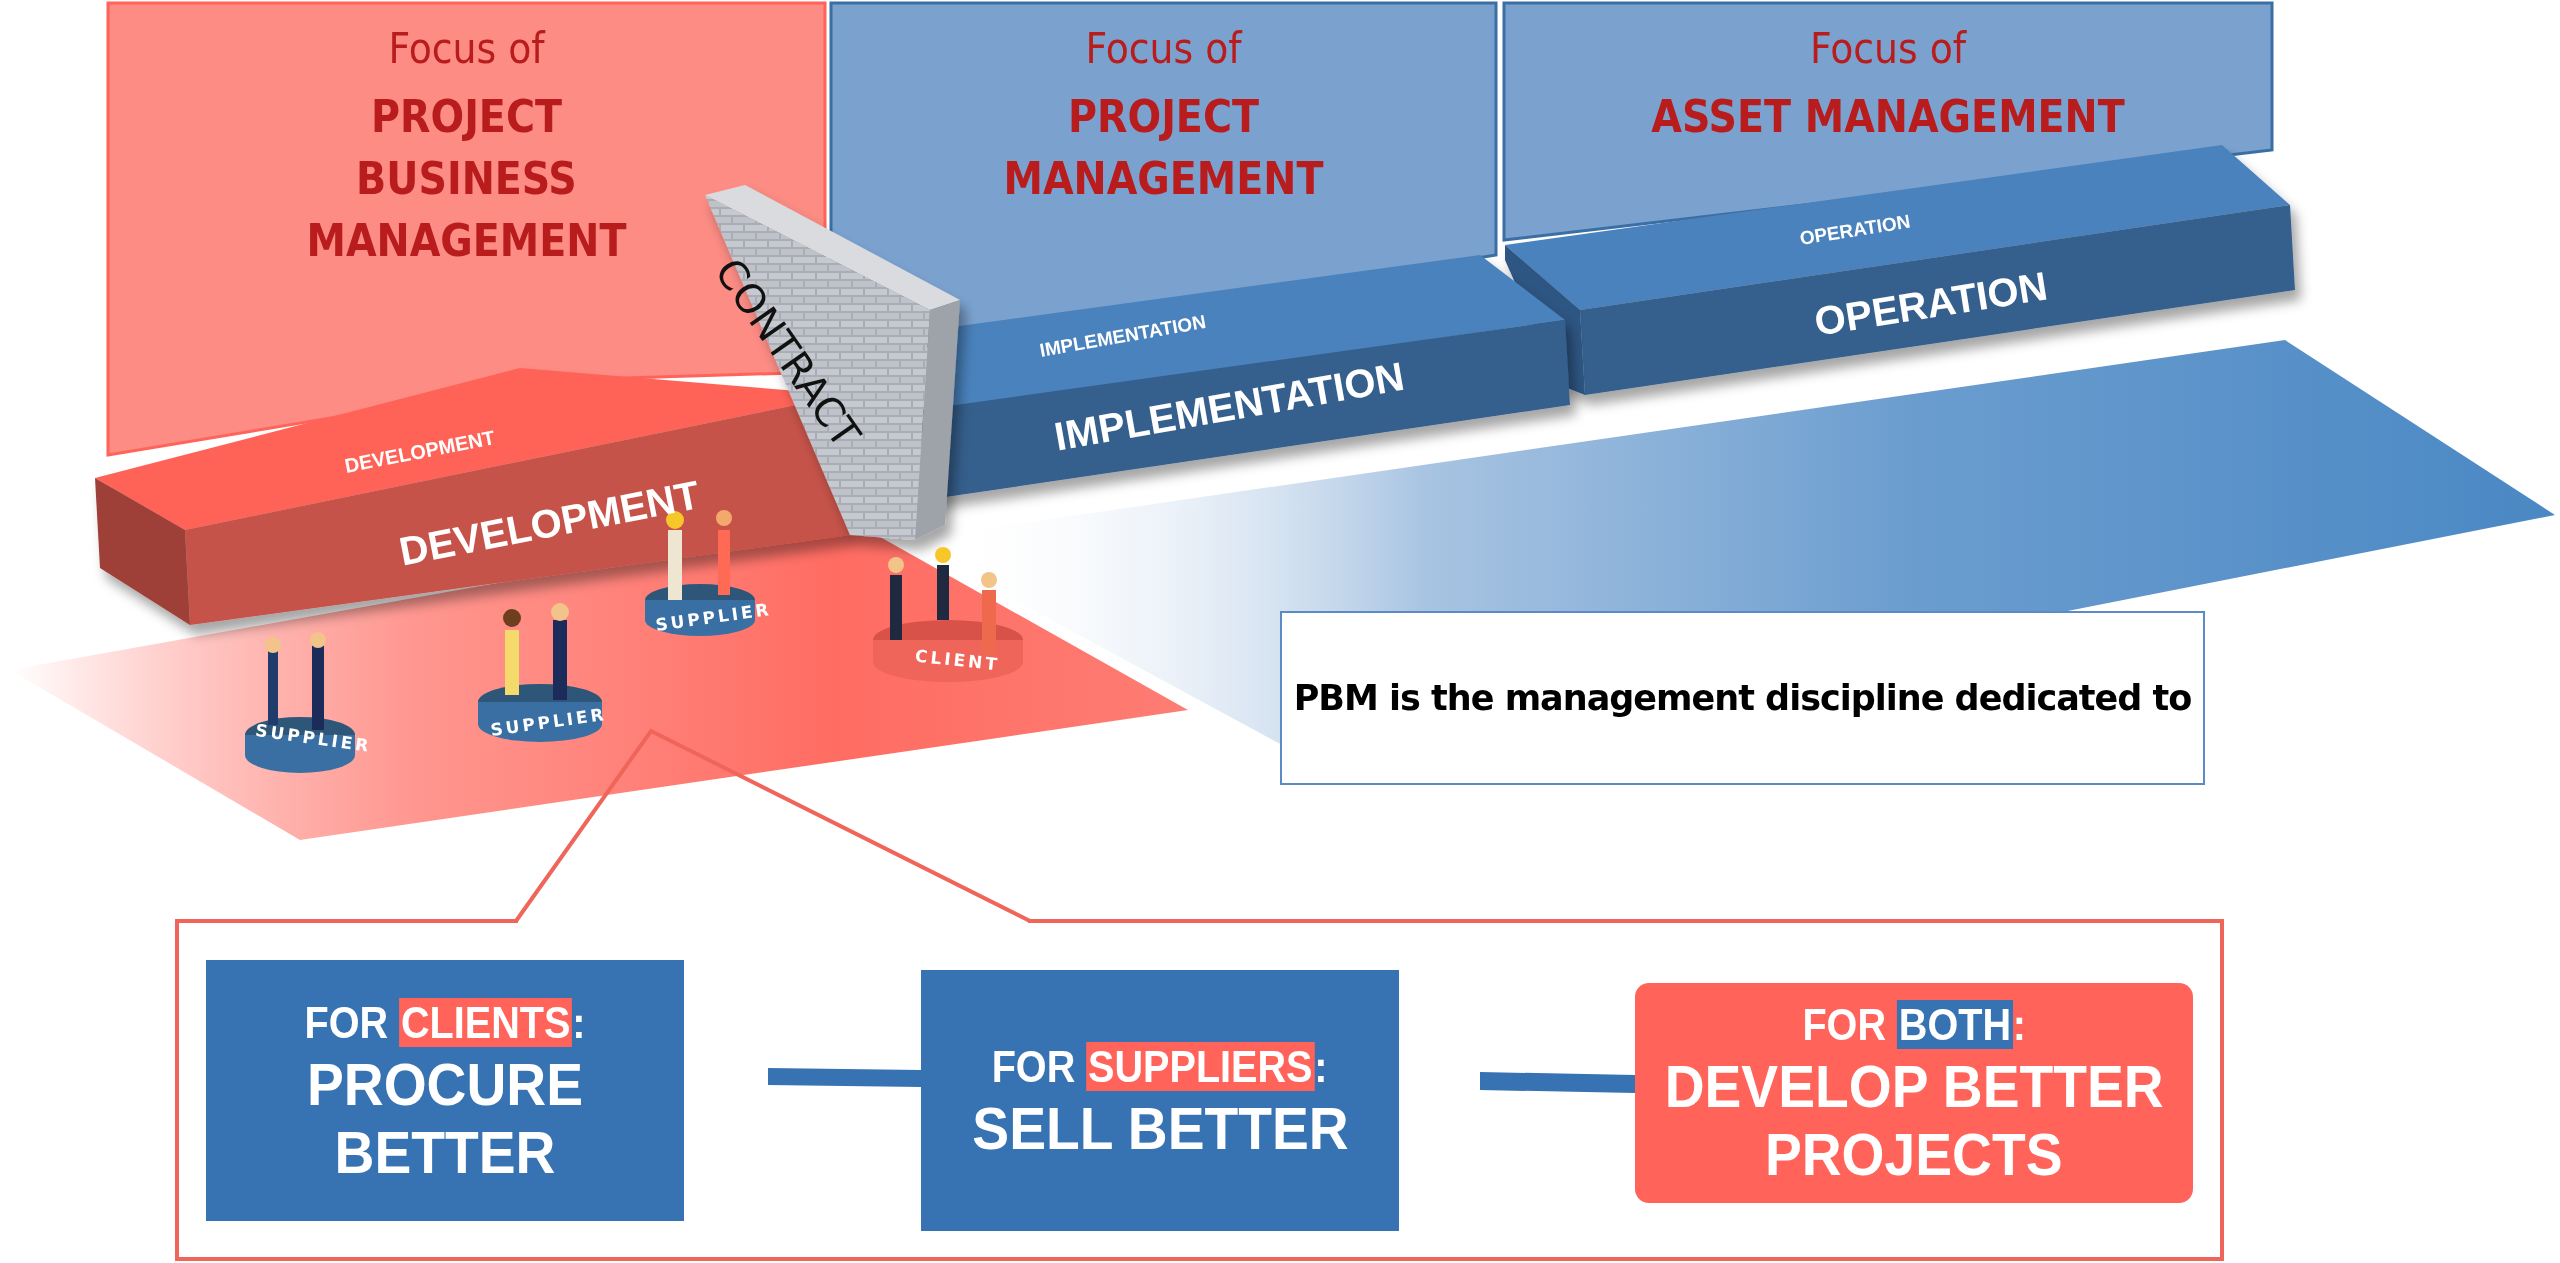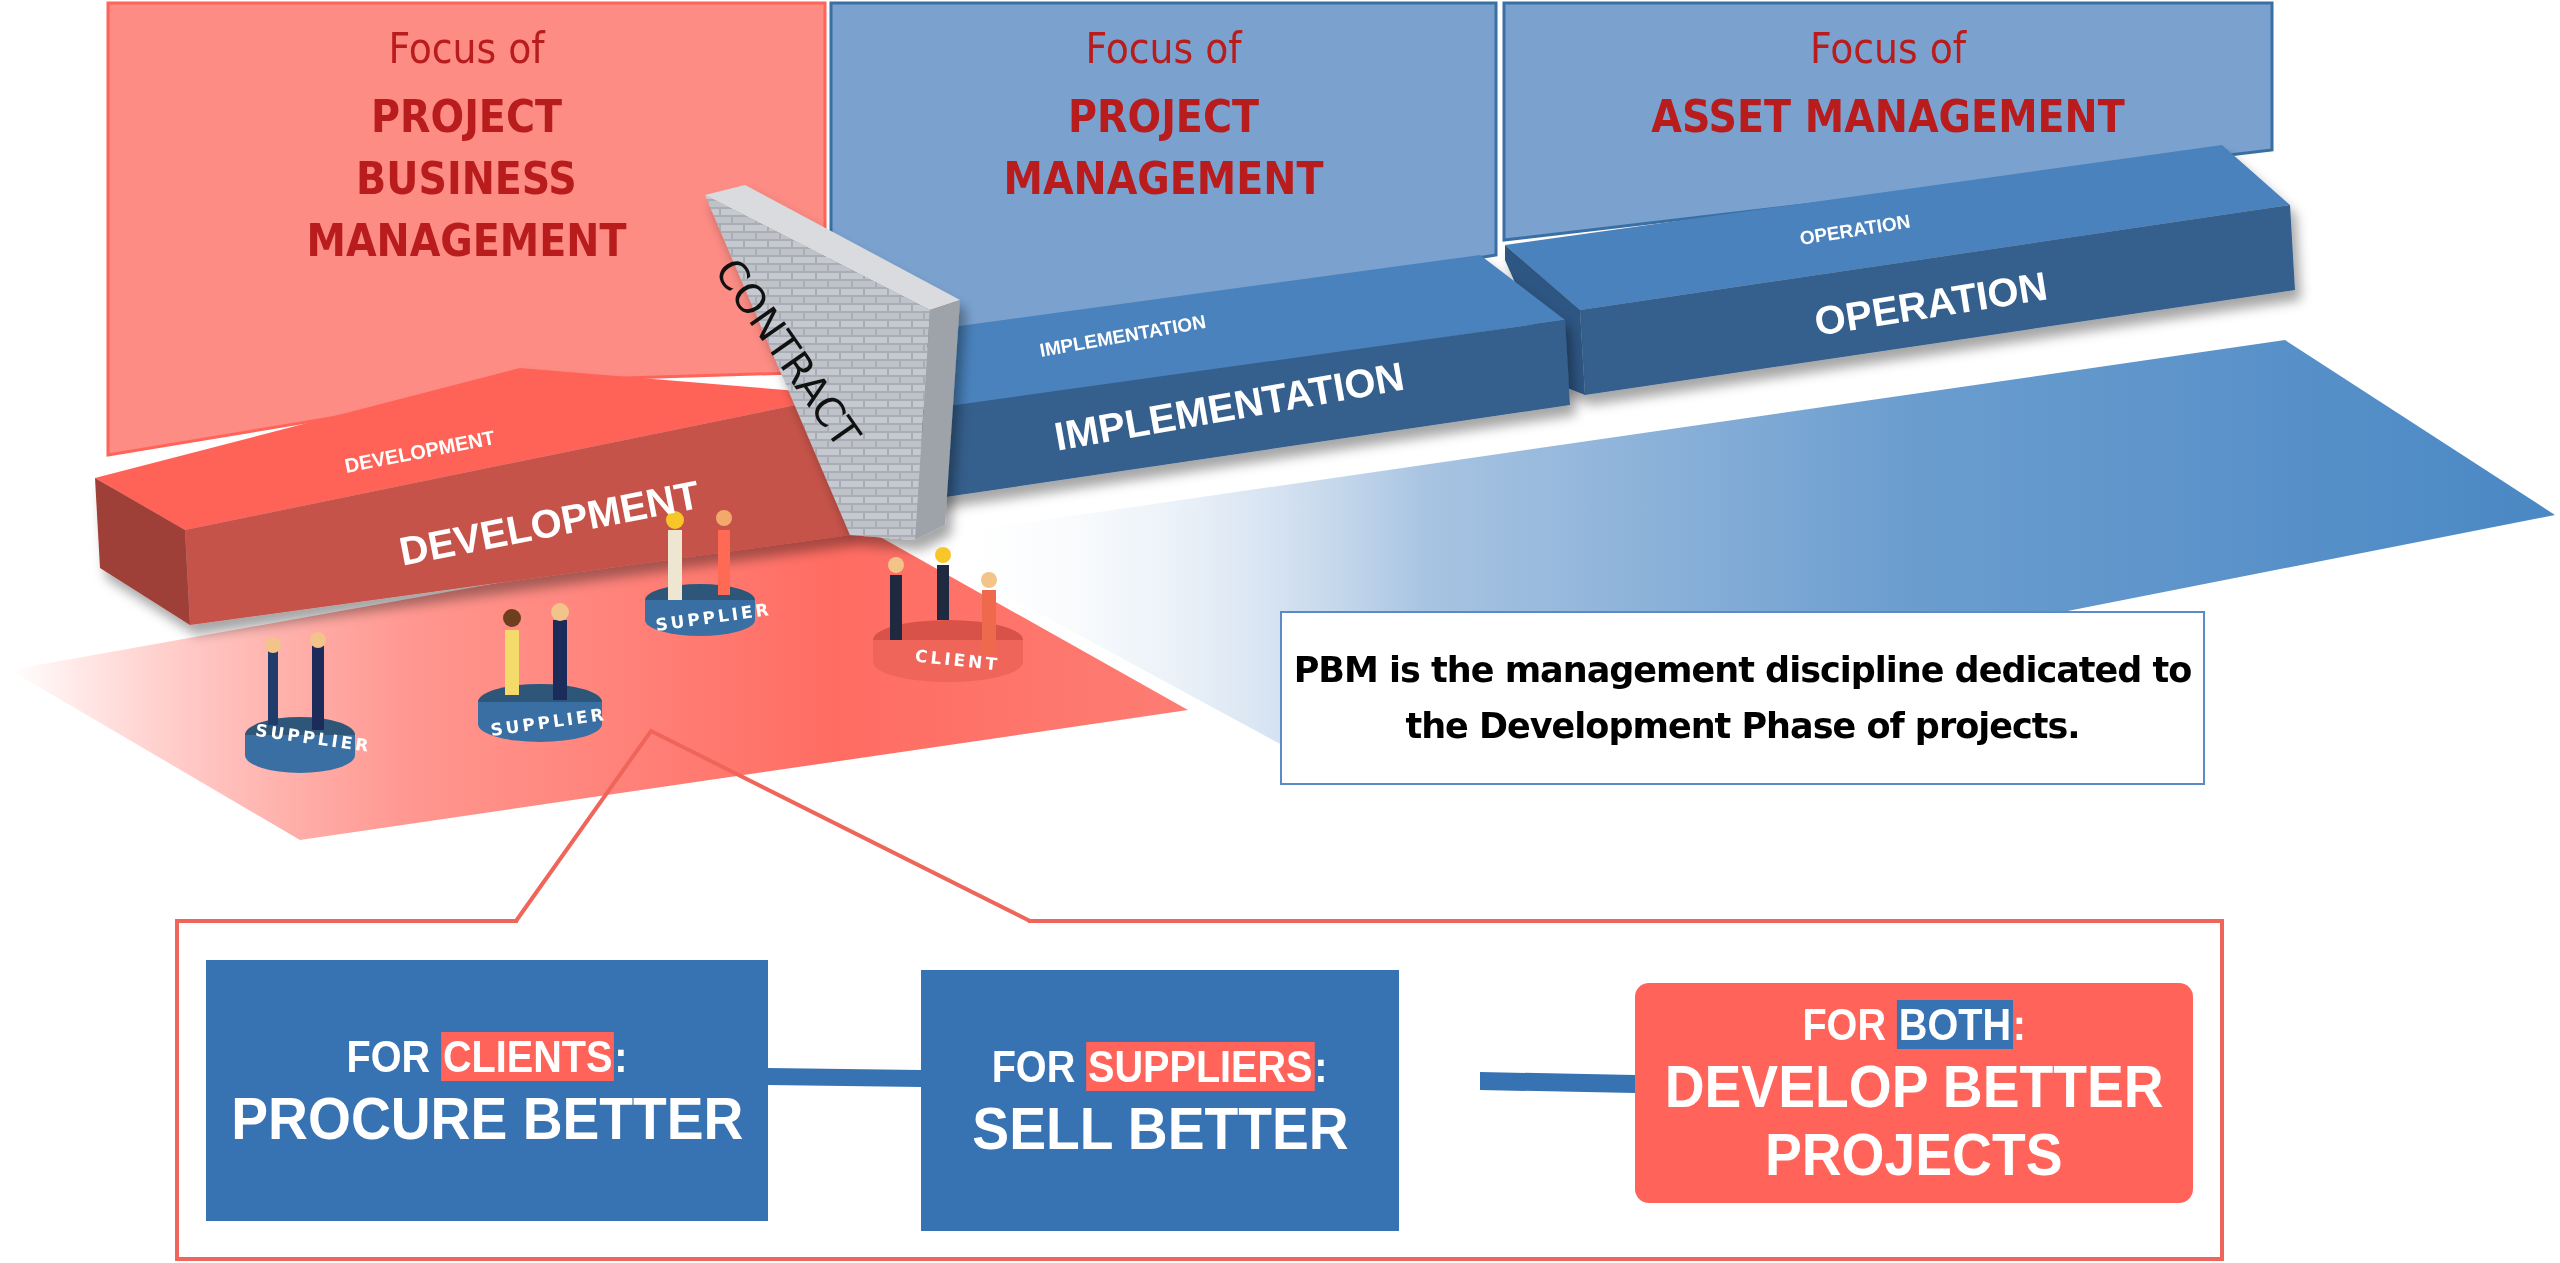--- a/index.html
+++ b/index.html
@@ -163,29 +163,28 @@
 <div class="wall-text" style="left:725px; top:240px; transform:rotate(55deg);">CONTRACT</div>
 
 <div class="plat-label" style="left:255px; top:728px; transform:rotate(8deg);">SUPPLIER</div>
 <div class="plat-label" style="left:490px; top:712px; transform:rotate(-8deg);">SUPPLIER</div>
 <div class="plat-label" style="left:655px; top:607px; transform:rotate(-8deg);">SUPPLIER</div>
 <div class="plat-label" style="left:915px; top:650px; transform:rotate(6deg);">CLIENT</div>
 
 <div class="info-box">
   <span>
     <span>PBM is the management discipline dedicated to</span><br>
-    <span>the Development Phase of projects.</span>
   </span>
 </div>
 
 <div class="callout-box"></div>
 <div class="abs" style="left:175px; top:919px; width:343px; height:4px; background:#f0655a;"></div>
 <div class="abs" style="left:1028px; top:919px; width:1196px; height:4px; background:#f0655a;"></div>
 
-<div class="bene blue" style="left:206px; top:960px; width:562px; height:261px;">
+<div class="bene blue" style="left:206px; top:960px; width:478px; height:261px;">
   <div class="l1">
     <span>FOR </span><span class="hl-red">CLIENTS</span><span>:</span>
   </div>
   <div class="l2">PROCURE BETTER</div>
 </div>
 
 <div class="bene blue" style="left:921px; top:970px; width:478px; height:261px;">
   <div class="l1">
     <span>FOR </span><span class="hl-red">SUPPLIERS</span><span>:</span>
   </div>

